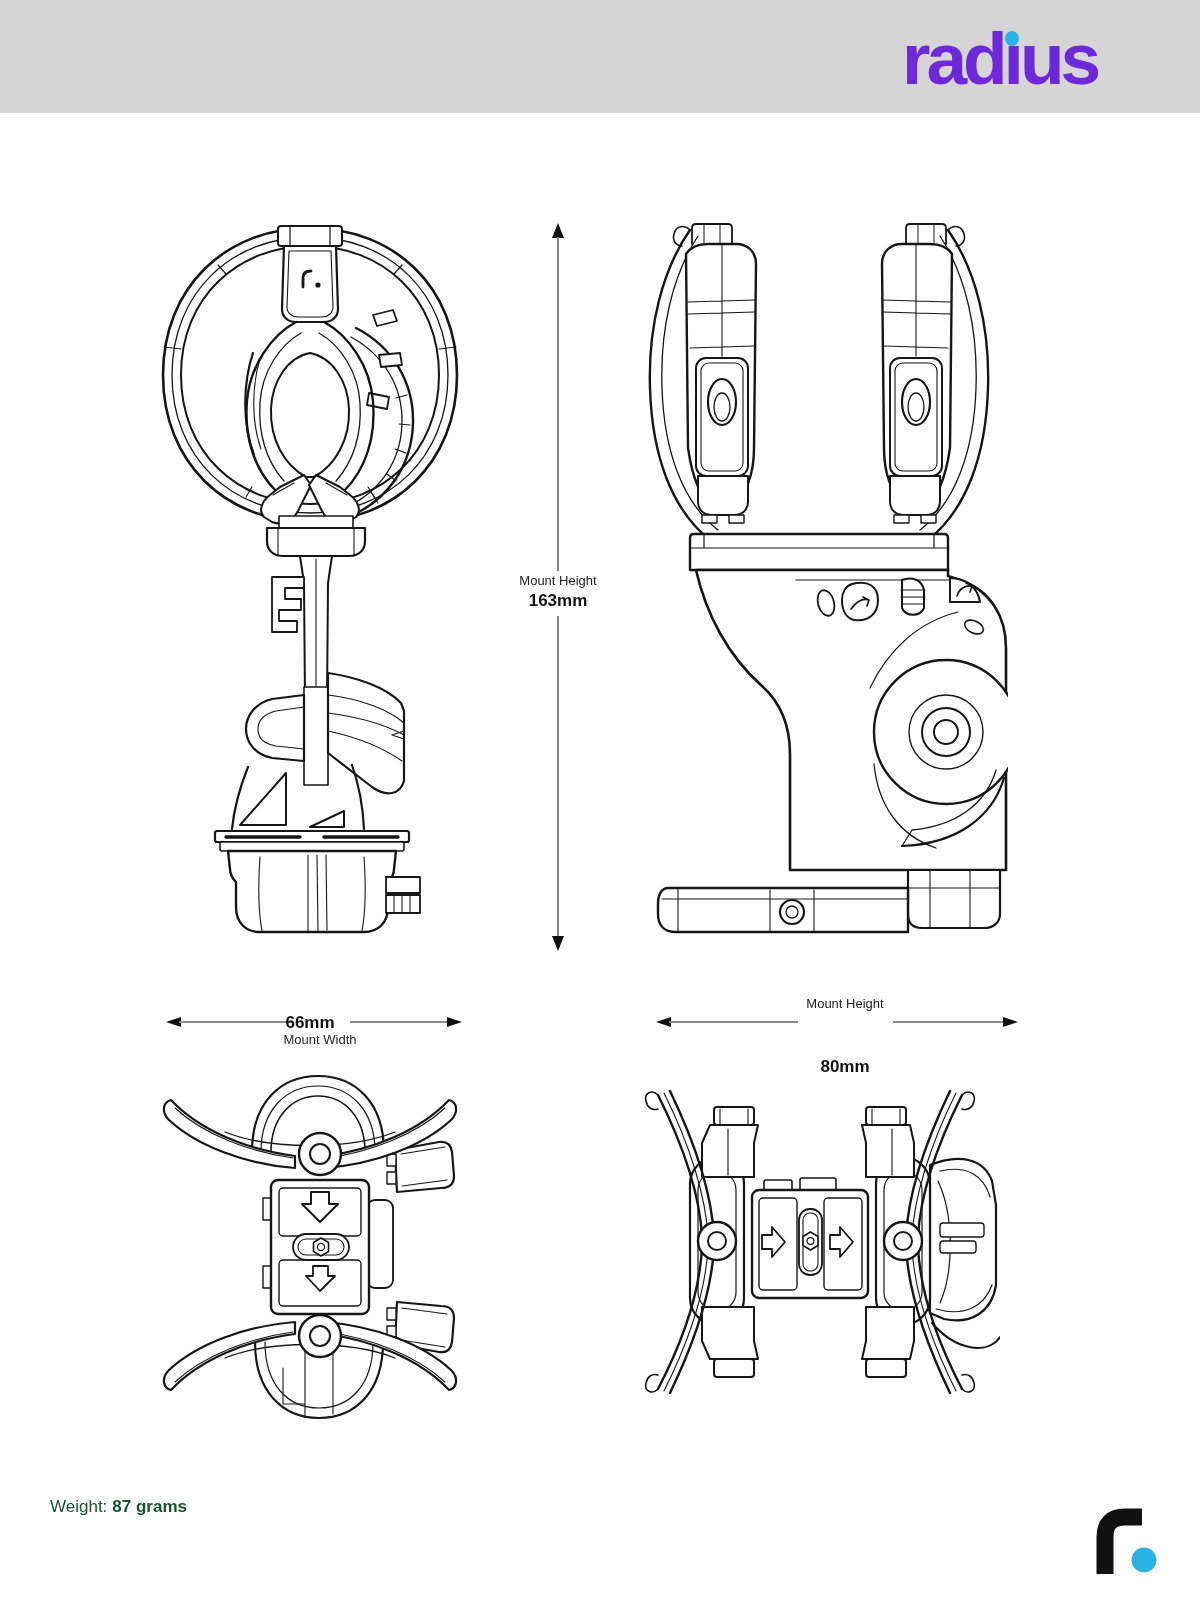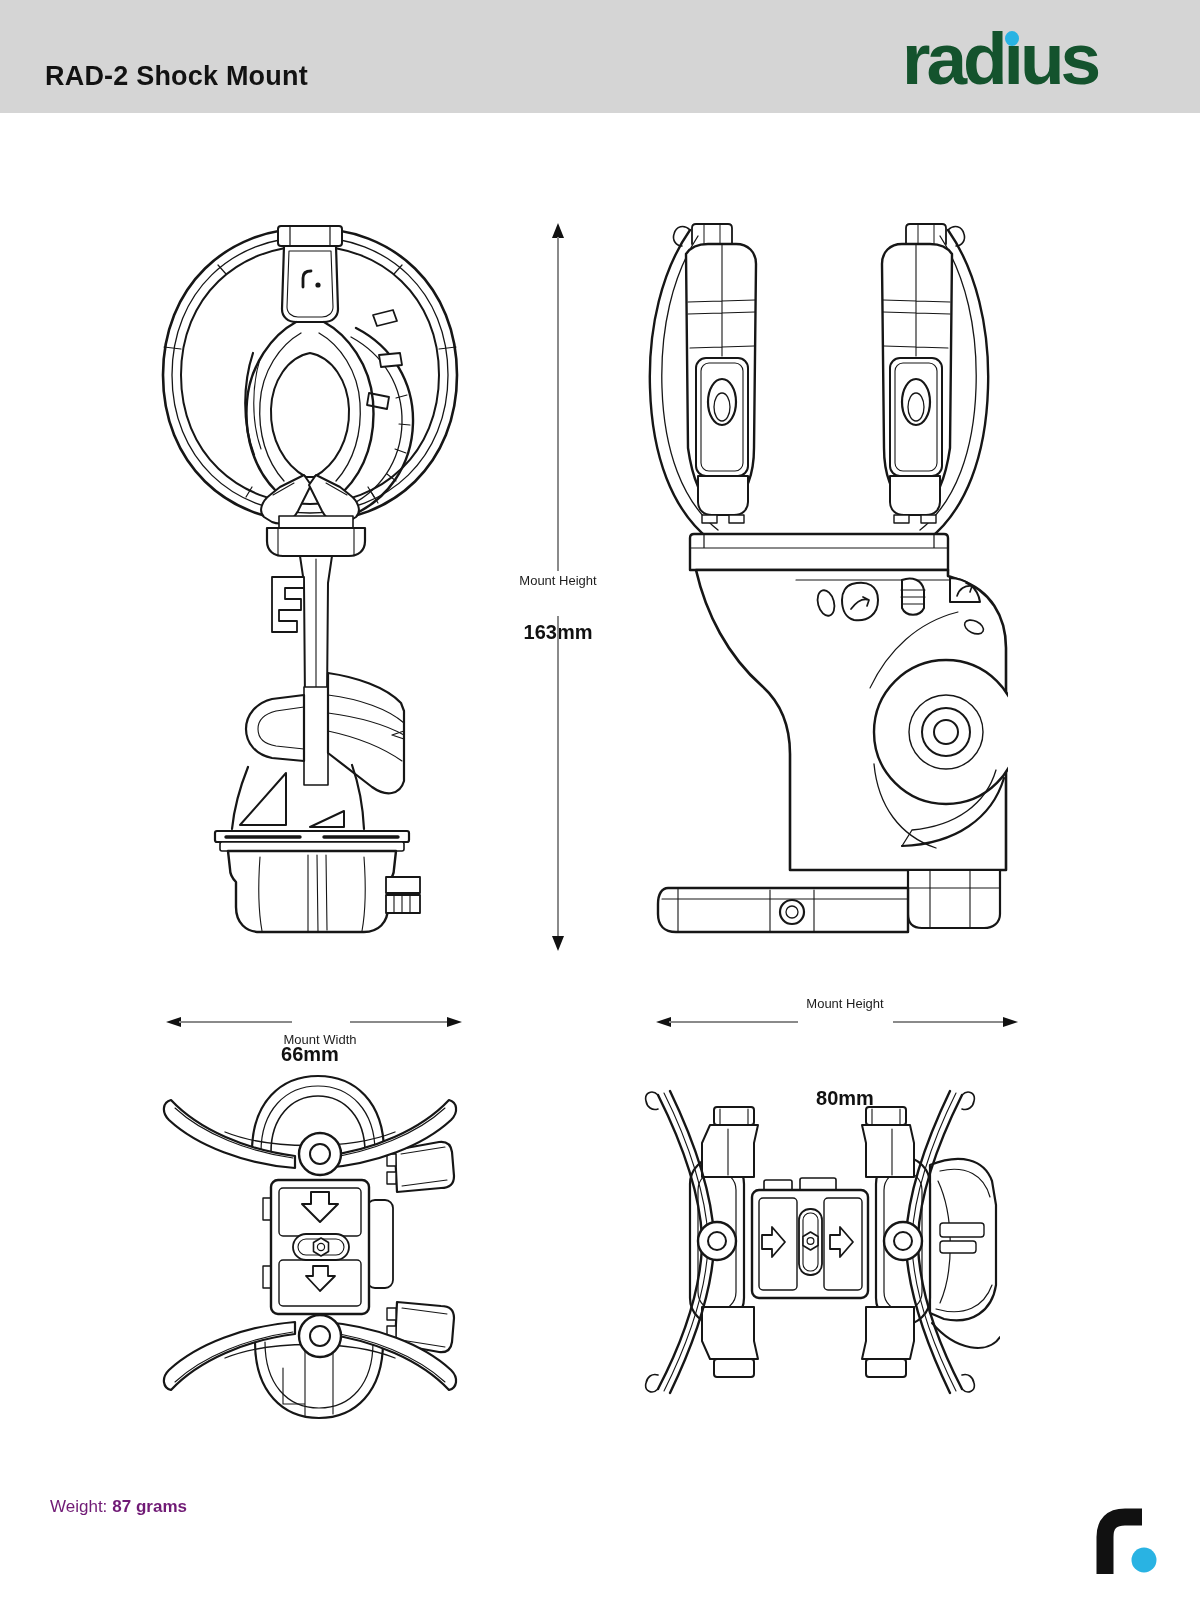--- a/index.html
+++ b/index.html
@@ -11,49 +11,48 @@
   *{margin:0;padding:0;box-sizing:border-box;}
   html,body{background:#fff;}
   body{
     width:1200px;height:1615px;position:relative;overflow:hidden;
     font-family:"Liberation Sans","DejaVu Sans",sans-serif;color:#1d1d1d;
   }
   .page{position:absolute;inset:0;background:#fff;}
   
   .header{position:absolute;left:0;top:0;width:1200px;height:113px;background:var(--header_bg);}
   .title{position:absolute;left:45px;top:61px;font-size:27px;font-weight:bold;color:#121212;letter-spacing:.2px;}
-  .brand{position:absolute;left:902px;top:14px;width:240px;height:90px;font-size:73px;font-weight:bold;letter-spacing:-4px;color:#14532d;line-height:90px;white-space:nowrap;}
+  .brand{position:absolute;left:902px;top:14px;width:240px;height:90px;font-size:73px;font-weight:bold;letter-spacing:-4px;color:#6d28d9;line-height:90px;white-space:nowrap;}
   .brand .i-col{position:relative;display:inline-block;}
   .brand .blue-dot{position:absolute;left:50%;top:17px;transform:translateX(-50%);width:14px;height:15px;border-radius:50%;background:var(--accent);}
   
   .dim-label{position:absolute;text-align:center;font-size:13px;color:#1d1d1d;}
-  .dim-value{position:absolute;text-align:center;font-size:20px;font-weight:bold;color:#111;margin-top:30px;}
+  .dim-value{position:absolute;text-align:center;font-size:17px;font-weight:bold;color:#111;}
   .dim-line-v{position:absolute;width:2px;background:var(--dim_line);}
   .dim-line-h{position:absolute;height:2px;background:var(--dim_line);}
   .arr{position:absolute;width:0;height:0;}
   .arr-up{border-left:6px solid transparent;border-right:6px solid transparent;border-bottom:15px solid #111;}
   .arr-down{border-left:6px solid transparent;border-right:6px solid transparent;border-top:15px solid #111;}
   .arr-left{border-top:5px solid transparent;border-bottom:5px solid transparent;border-right:15px solid #111;}
   .arr-right{border-top:5px solid transparent;border-bottom:5px solid transparent;border-left:15px solid #111;}
   
   .drawing{position:absolute;}
   .drawing svg{display:block;width:100%;height:100%;}
   
-  .weight{position:absolute;left:50px;top:1497px;font-size:17px;color:#701a75;}
+  .weight{position:absolute;left:50px;top:1497px;font-size:17px;color:#14532d;}
   .weight .w-val{font-weight:bold;margin-left:5px;}
   
   .footer-logo{position:absolute;left:1092px;top:1506px;width:72px;height:72px;}
 </style>
 </head>
 <body>
 
 <div class="page">
 
   <div class="header">
-    <div class="title">RAD-2 Shock Mount</div>
     <div class="brand"><span>rad</span><span class="i-col"><span>ı</span><span class="blue-dot"></span></span><span>us</span></div>
   </div>
 
   <div class="drawing" style="left:160px;top:225px;width:300px;height:710px;">
     <svg viewBox="0 0 300 710">
       <g stroke="#161616" fill="none" stroke-linejoin="round" stroke-linecap="round">
 
         <path d="M150,3 C234,3 297,62 297,150 C297,238 234,297 150,297 C66,297 3,238 3,150 C3,62 66,3 150,3 Z" stroke-width="2.6"></path>
         <path d="M150,12 C228,12 288,67 288,150 C288,233 228,288 150,288 C72,288 12,233 12,150 C12,67 72,12 150,12 Z" stroke-width="1.3"></path>
         <path d="M150,21 C222,21 279,72 279,150 C279,228 222,279 150,279 C78,279 21,228 21,150 C21,72 78,21 150,21 Z" stroke-width="2"></path>

